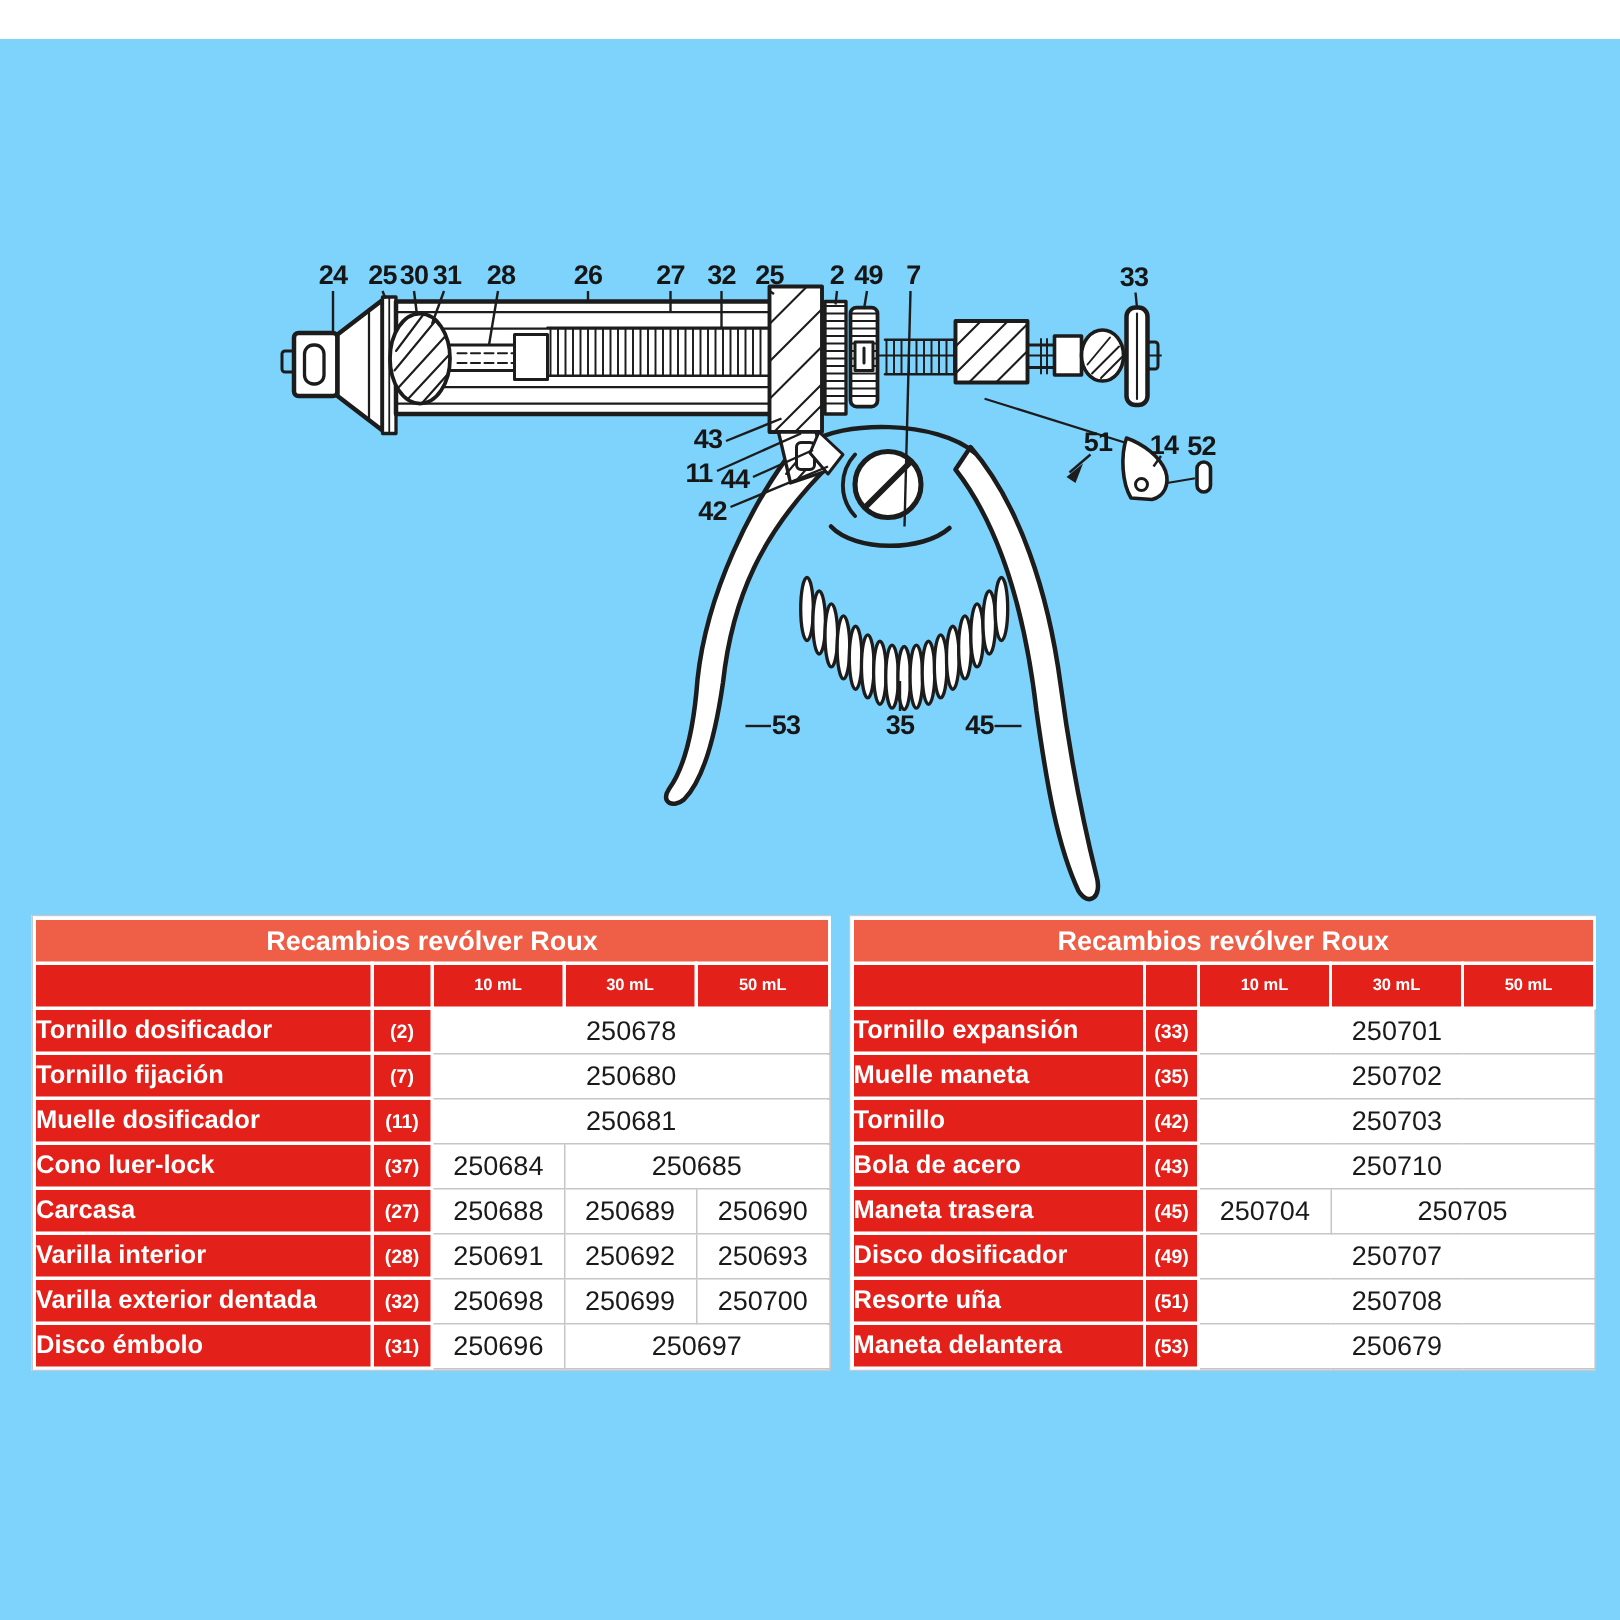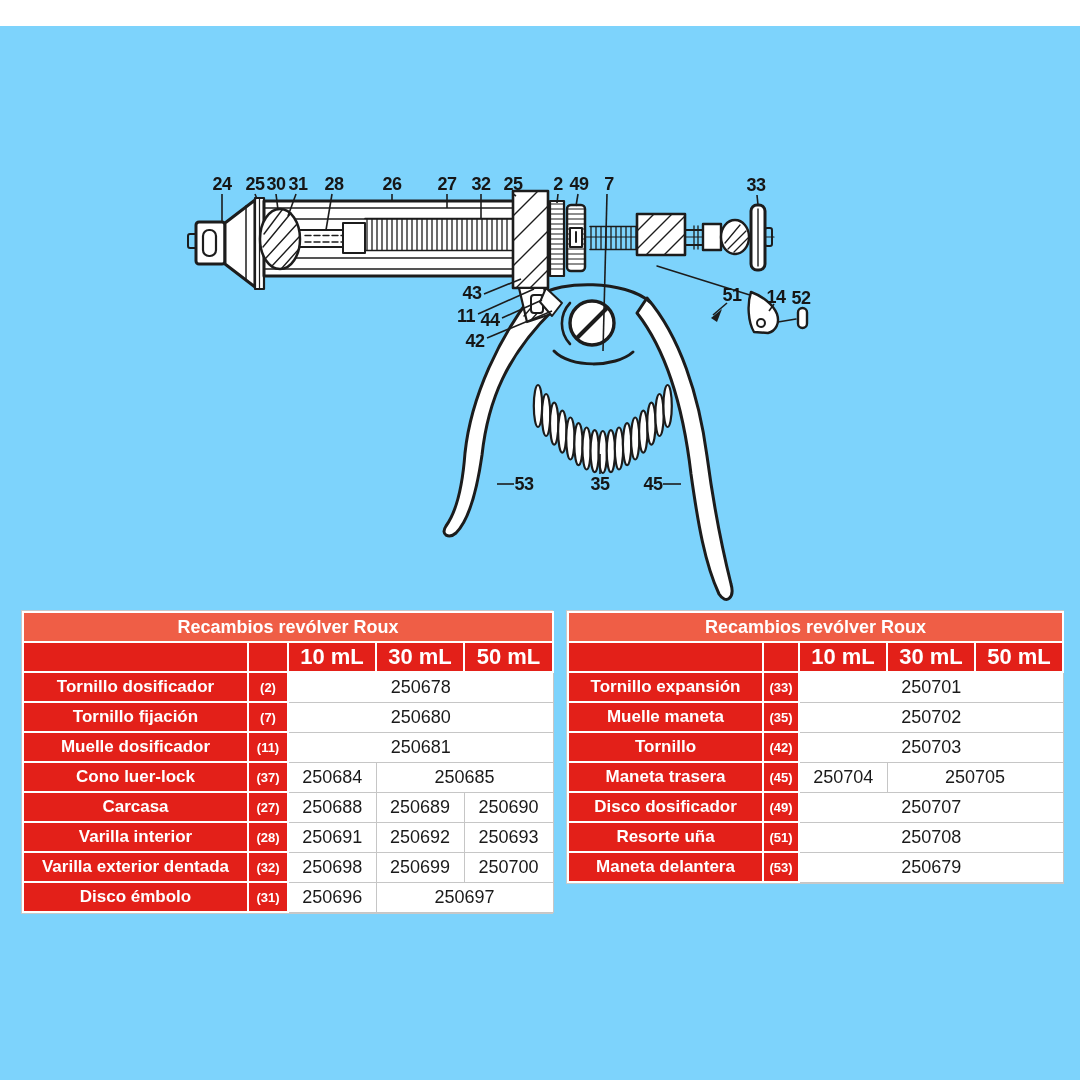--- a/index.html
+++ b/index.html
@@ -10,22 +10,22 @@
   .callout{font:700 18px "Liberation Sans",sans-serif;fill:#161616;letter-spacing:-0.5px;}
   
   .table-wrap{position:absolute;top:584px;border:1px solid #c9c9c9;background:#fff;}
   #table-left-wrap{left:21px;width:530px;}
   #table-right-wrap{left:566px;width:496px;}
   table.parts-table{border-collapse:collapse;table-layout:fixed;width:100%;}
   .parts-table th,.parts-table td{height:30px;box-sizing:border-box;padding:0;overflow:hidden;white-space:nowrap;}
   .title-cell{background:#ef5e46;color:#fff;font-size:18px;font-weight:700;text-align:center;
               border:2px solid #fff;}
   .red-cell{background:#e32019;color:#fff;border:2px solid #fff;font-weight:700;}
-  .size-head{font-size:22px;text-align:center;}
-  .name-cell{font-size:17px;text-align:center;padding-left:10px;}
+  .size-head{font-size:11px;text-align:center;}
+  .name-cell{font-size:17px;text-align:left;padding-left:10px;}
   .ref-cell{font-size:13px;text-align:center;}
   .value-cell{background:#fff;color:#1a1a1a;border:1px solid #c6c6c6;text-align:center;
               font-size:18px;font-weight:400;}
 </style>
 </head>
 <body>
 
 <div id="canvas">
 
   <svg id="diagram-svg" viewBox="0 0 700 480" xmlns="http://www.w3.org/2000/svg">
@@ -399,20 +399,25 @@
             <td class="red-cell name-cell">Muelle maneta</td>
             <td class="red-cell ref-cell">(35)</td>
             <td class="value-cell" colspan="3">250702</td>
           </tr>
           <tr>
             <td class="red-cell name-cell">Tornillo</td>
             <td class="red-cell ref-cell">(42)</td>
             <td class="value-cell" colspan="3">250703</td>
           </tr>
           <tr>
+            <td class="red-cell name-cell">Bola de acero</td>
+            <td class="red-cell ref-cell">(43)</td>
+            <td class="value-cell" colspan="3">250710</td>
+          </tr>
+          <tr>
             <td class="red-cell name-cell">Maneta trasera</td>
             <td class="red-cell ref-cell">(45)</td>
             <td class="value-cell" colspan="1">250704</td>
             <td class="value-cell" colspan="2">250705</td>
           </tr>
           <tr>
             <td class="red-cell name-cell">Disco dosificador</td>
             <td class="red-cell ref-cell">(49)</td>
             <td class="value-cell" colspan="3">250707</td>
           </tr>

